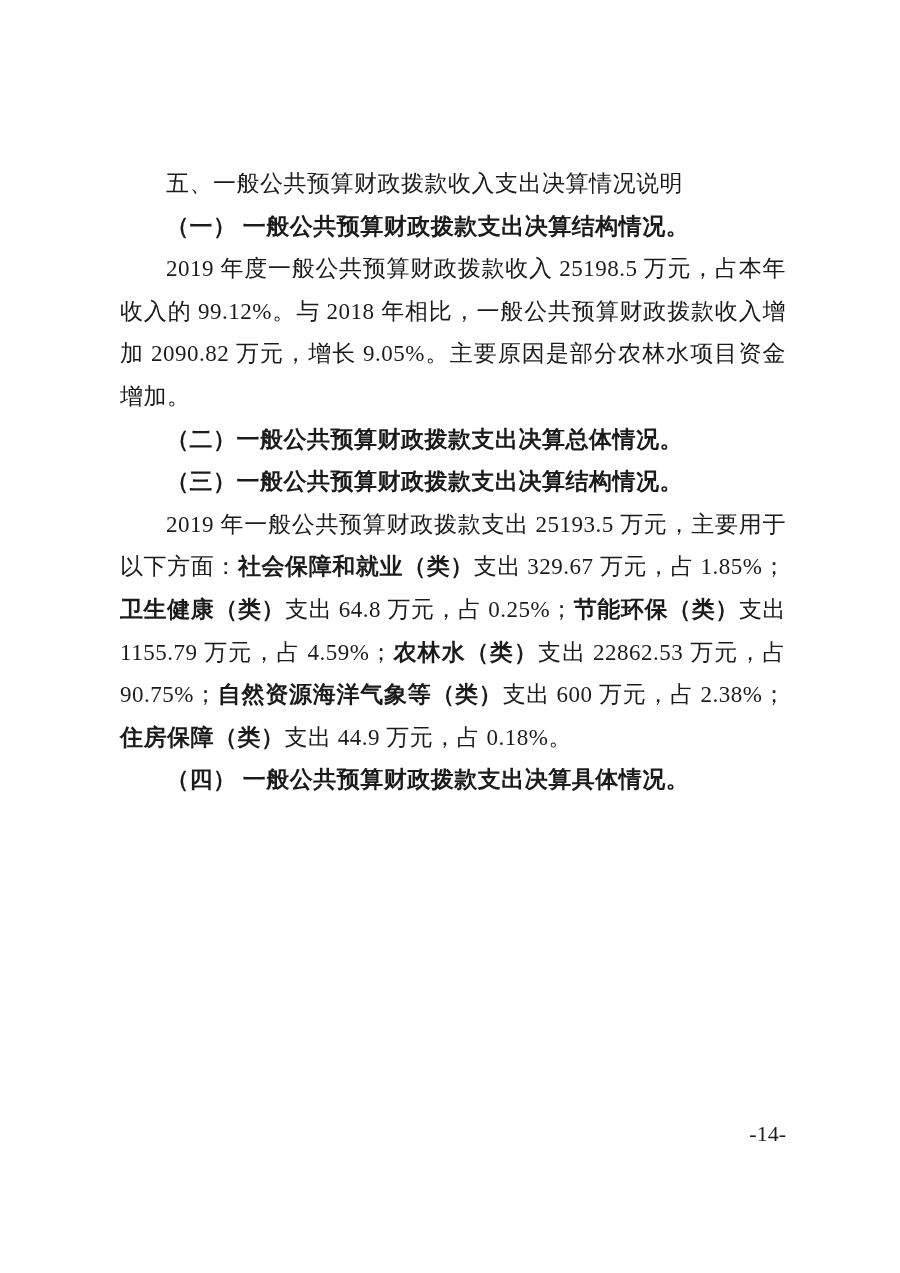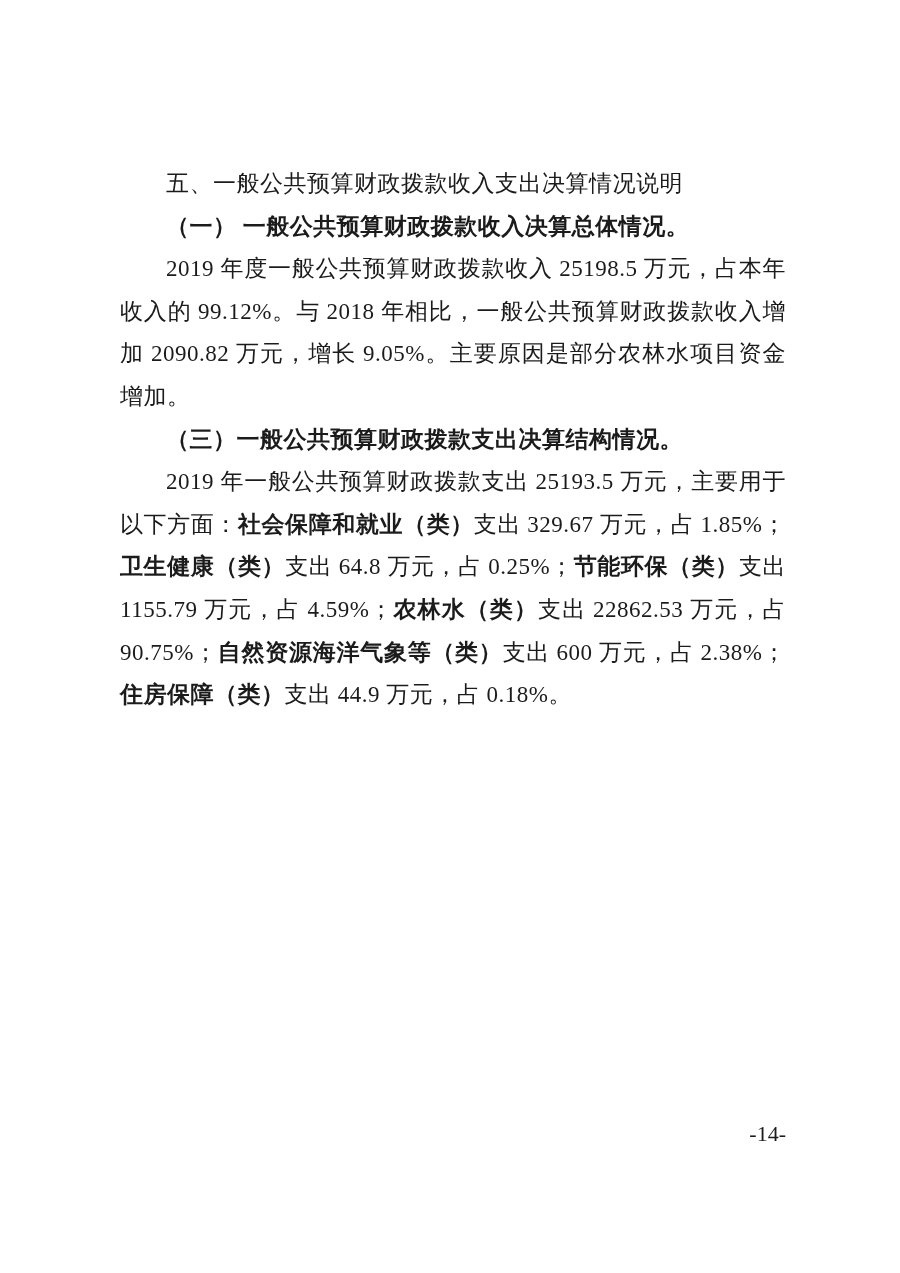--- a/index.html
+++ b/index.html
@@ -56,30 +56,32 @@
   }
 </style>
 </head>
 <body>
 
 <div class="page">
   <div class="content">
 
     <h1>五、一般公共预算财政拨款收入支出决算情况说明</h1>
 
-    <h2>（一） 一般公共预算财政拨款收入决算总体情况。</h2>
+    <h2>（一） 一般公共预算财政拨款支出决算结构情况。</h2>
 
     <p>2019 年度一般公共预算财政拨款收入 25198.5 万元，占本年收入的 99.12%。与 2018 年相比，一般公共预算财政拨款收入增加 2090.82 万元，增长 9.05%。主要原因是部分农林水项目资金增加。</p>
 
+    <h2>（二）一般公共预算财政拨款支出决算总体情况。</h2>
 
 
     <h2>（三）一般公共预算财政拨款支出决算结构情况。</h2>
 
     <p>
       <span>2019 年一般公共预算财政拨款支出 25193.5 万元，主要用于以下方面：</span><b>社会保障和就业（类）</b><span>支出 329.67 万元，占 1.85%；</span><b>卫生健康（类）</b><span>支出 64.8 万元，占 0.25%；</span><b>节能环保（类）</b><span>支出 1155.79 万元，占 4.59%；</span><b>农林水（类）</b><span>支出 22862.53 万元，占 90.75%；</span><b>自然资源海洋气象等（类）</b><span>支出 600 万元，占 2.38%；</span><b>住房保障（类）</b><span>支出 44.9 万元，占 0.18%。</span>
     </p>
 
+    <h2>（四） 一般公共预算财政拨款支出决算具体情况。</h2>
 
 
   </div>
 
   <div class="page-number">-14-</div>
 </div>
 
 </body></html>

